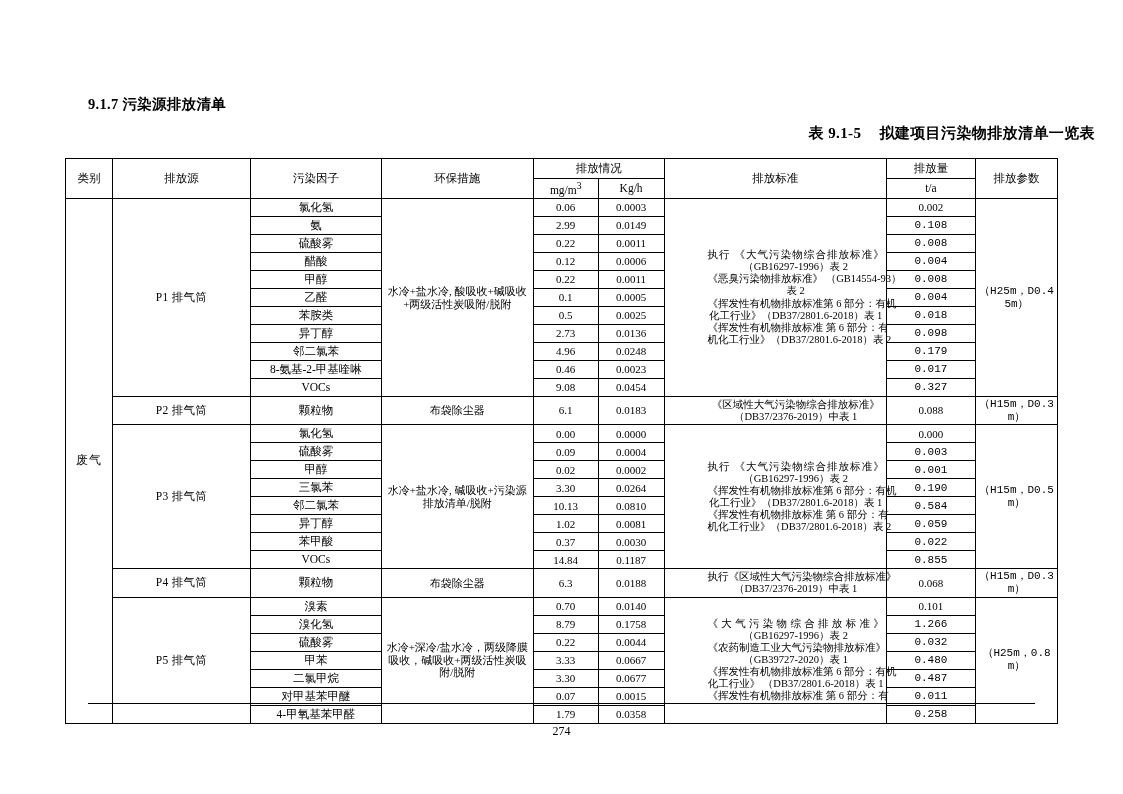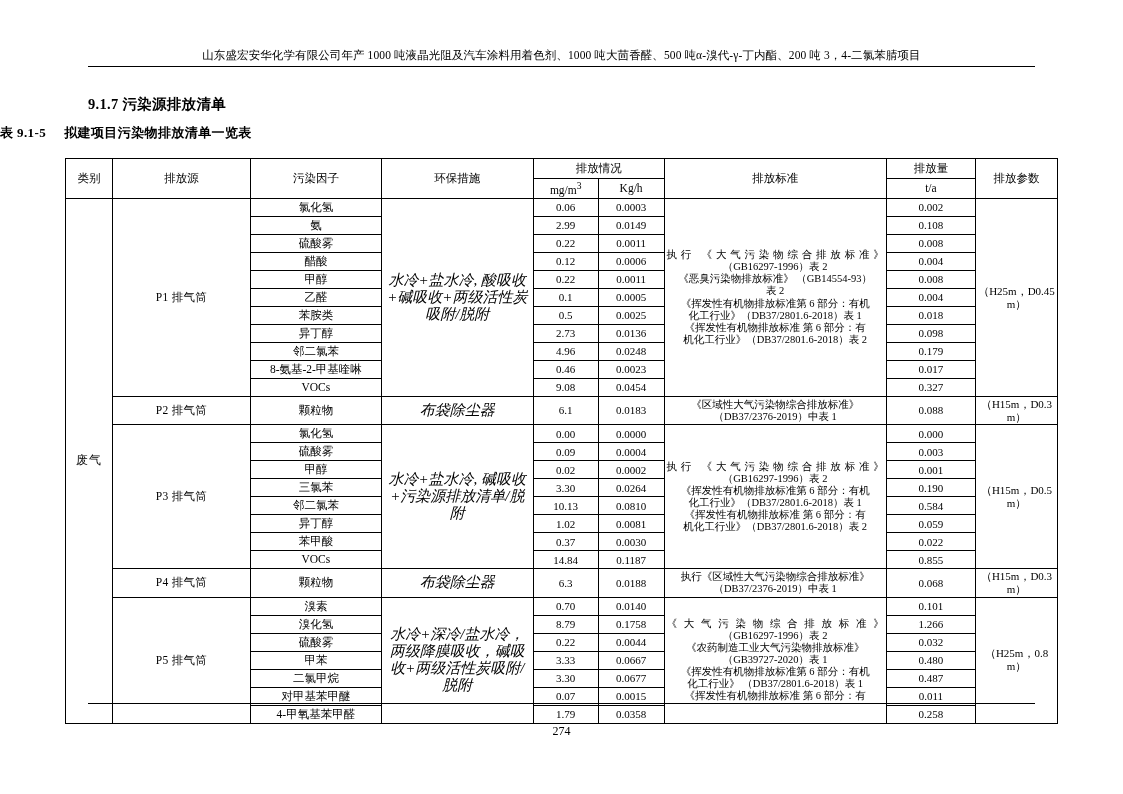--- a/index.html
+++ b/index.html
@@ -51,22 +51,22 @@
     letter-spacing: 0.3px;
     text-align: right;
   }
 
   
   .table-caption {
     position: absolute;
     left: 0;
     top: 124px;
     width: 1095px;
-    text-align: left;
-    font-size: 13px;
+    text-align: right;
+    font-size: 15px;
     font-weight: bold;
     letter-spacing: 0.4px;
   }
   .table-caption .capnum { margin-right: 18px; }
 
   
   .tbl-wrap {
     position: absolute;
     left: 65px;
     top: 158px;
@@ -88,45 +88,44 @@
     word-break: break-all;
   }
   table.emt thead td {
     height: 17px;
     font-size: 11.5px;
   }
   table.emt tbody td {
     height: 15px;
   }
   td.outer-left { border-left: 1.6px solid #000; }
-  td.outer-right { border-right: 1.6px solid #000; }
+  td.outer-right { border-right: 1.6px solid #000; font-family: Liberation Mono, monospace; }
   tr.first-row td { border-top: 1.6px solid #000; }
   tr.last-row td { border-bottom: 1.6px solid #000; }
 
   .cat-cell {
     font-size: 12px;
     letter-spacing: 1px;
   }
   .src-cell { font-size: 11.5px; letter-spacing: 0.3px; }
   .fac-cell { font-size: 11.5px; }
   .meas-cell {
-    font-size: 15px;
+    font-size: 11px;
     text-align: center;
     padding: 2px 4px;
     line-height: 1.45;
-    font-style: italic;
   }
   .num-cell { font-size: 11px; font-family: "Liberation Serif", serif; }
   .std-cell {
     font-size: 10.5px;
     text-align: left;
     padding: 2px 4px;
     line-height: 1.5;
   }
-  .std-cell .std-line { display: block; white-space: nowrap; }
+  .std-cell .std-line { display: block; white-space: nowrap; margin-left: 41px; }
   .std-cell .std-line.centered { text-align: center; }
   .std-cell .std-line.justify {
     display: block;
     text-align: justify;
     text-align-last: justify;
     white-space: normal;
   }
   .param-cell {
     font-size: 11px;
     line-height: 1.7;
@@ -147,24 +146,20 @@
     text-align: center;
     font-size: 12px;
     margin-top: 20px;
   }
 </style>
 </head>
 <body>
 
 <div class="page">
 
-  <div class="header-zone">
-    <div class="header-text">山东盛宏安华化学有限公司年产 1000 吨液晶光阻及汽车涂料用着色剂、1000 吨大茴香醛、500 吨α-溴代-γ-丁内酯、200 吨 3，4-二氯苯腈项目</div>
-    <div class="header-rule"></div>
-  </div>
 
   <div class="sec-heading">9.1.7 污染源排放清单</div>
 
   <div class="table-caption">
     <span class="capnum">表 9.1-5</span><span>拟建项目污染物排放清单一览表</span>
   </div>
 
   <div class="tbl-wrap">
     <table class="emt">
       <colgroup>

